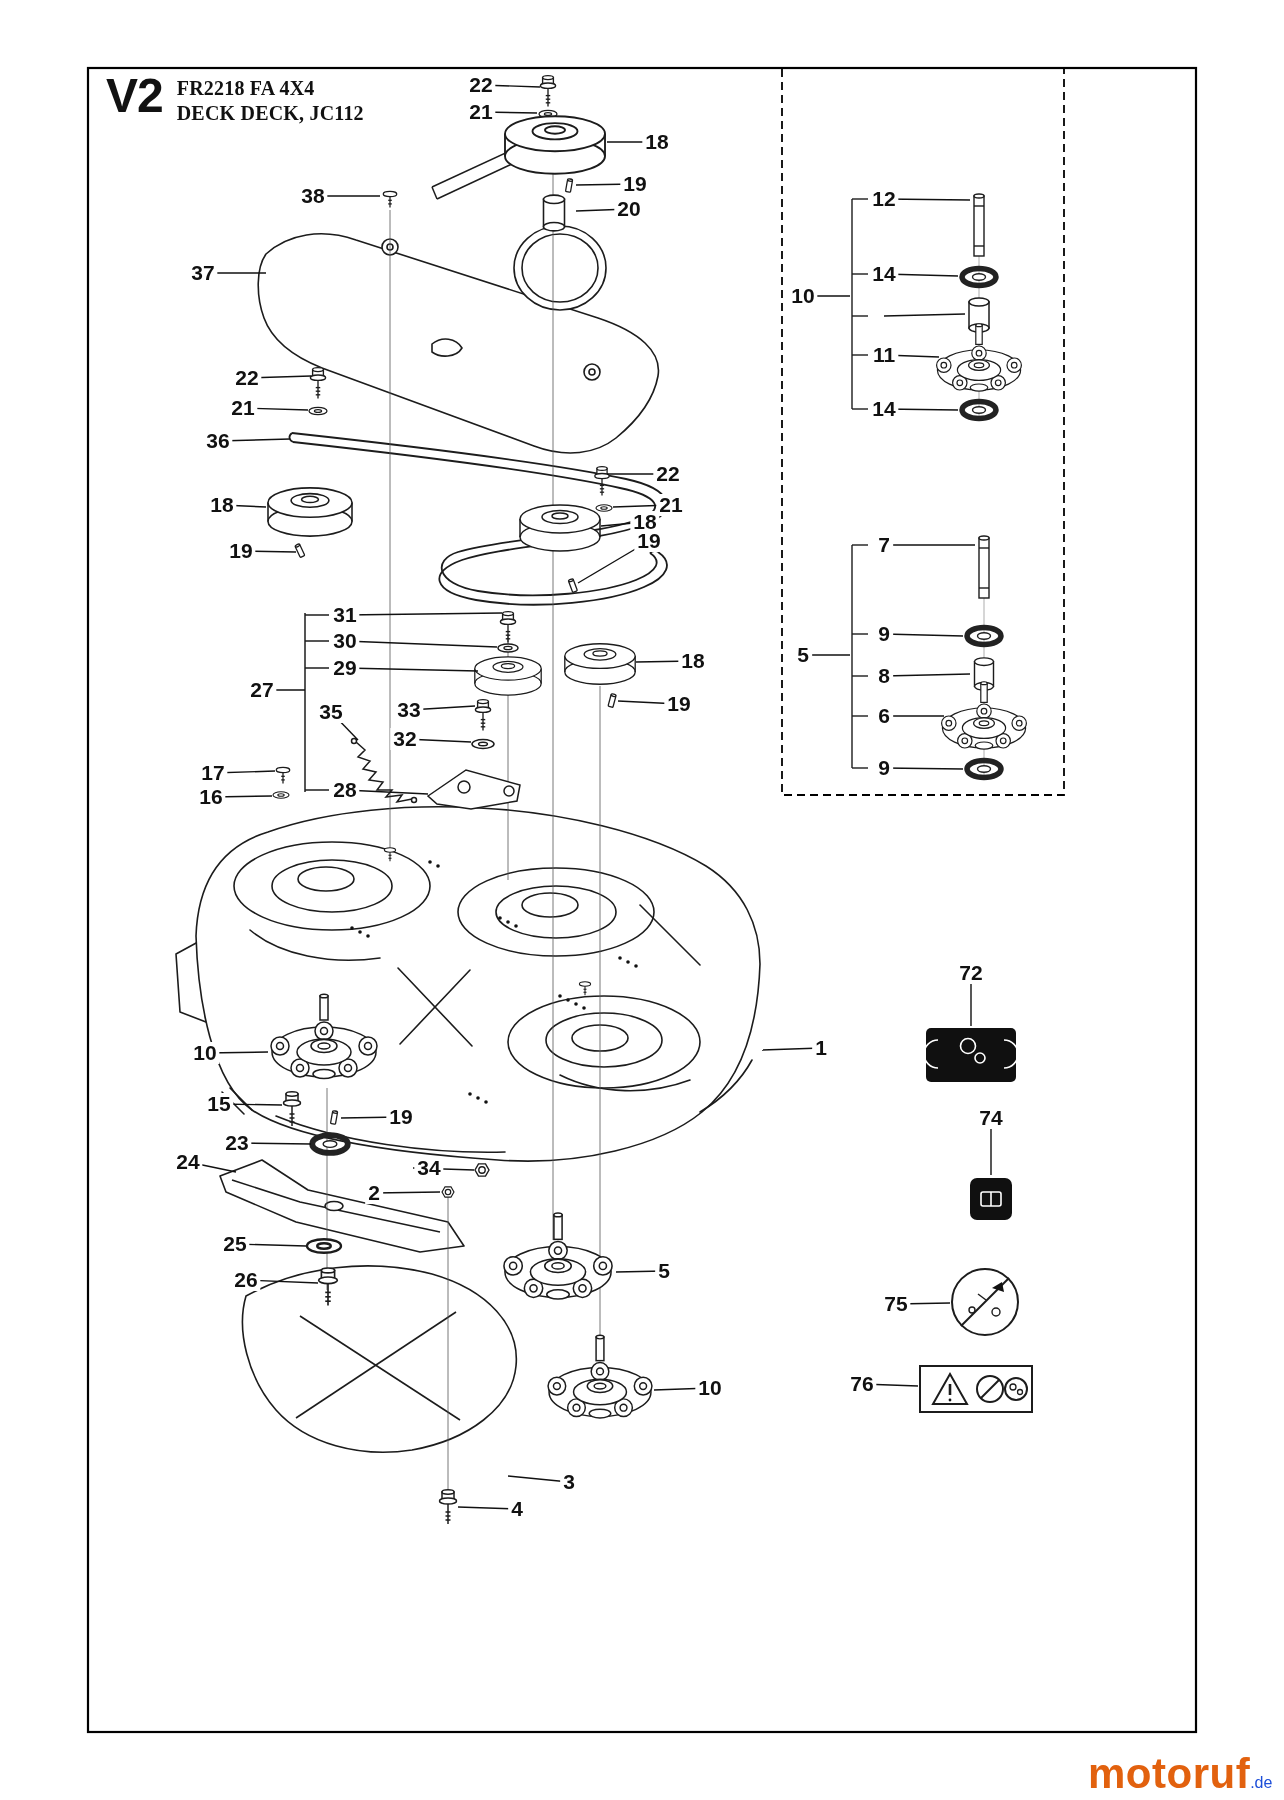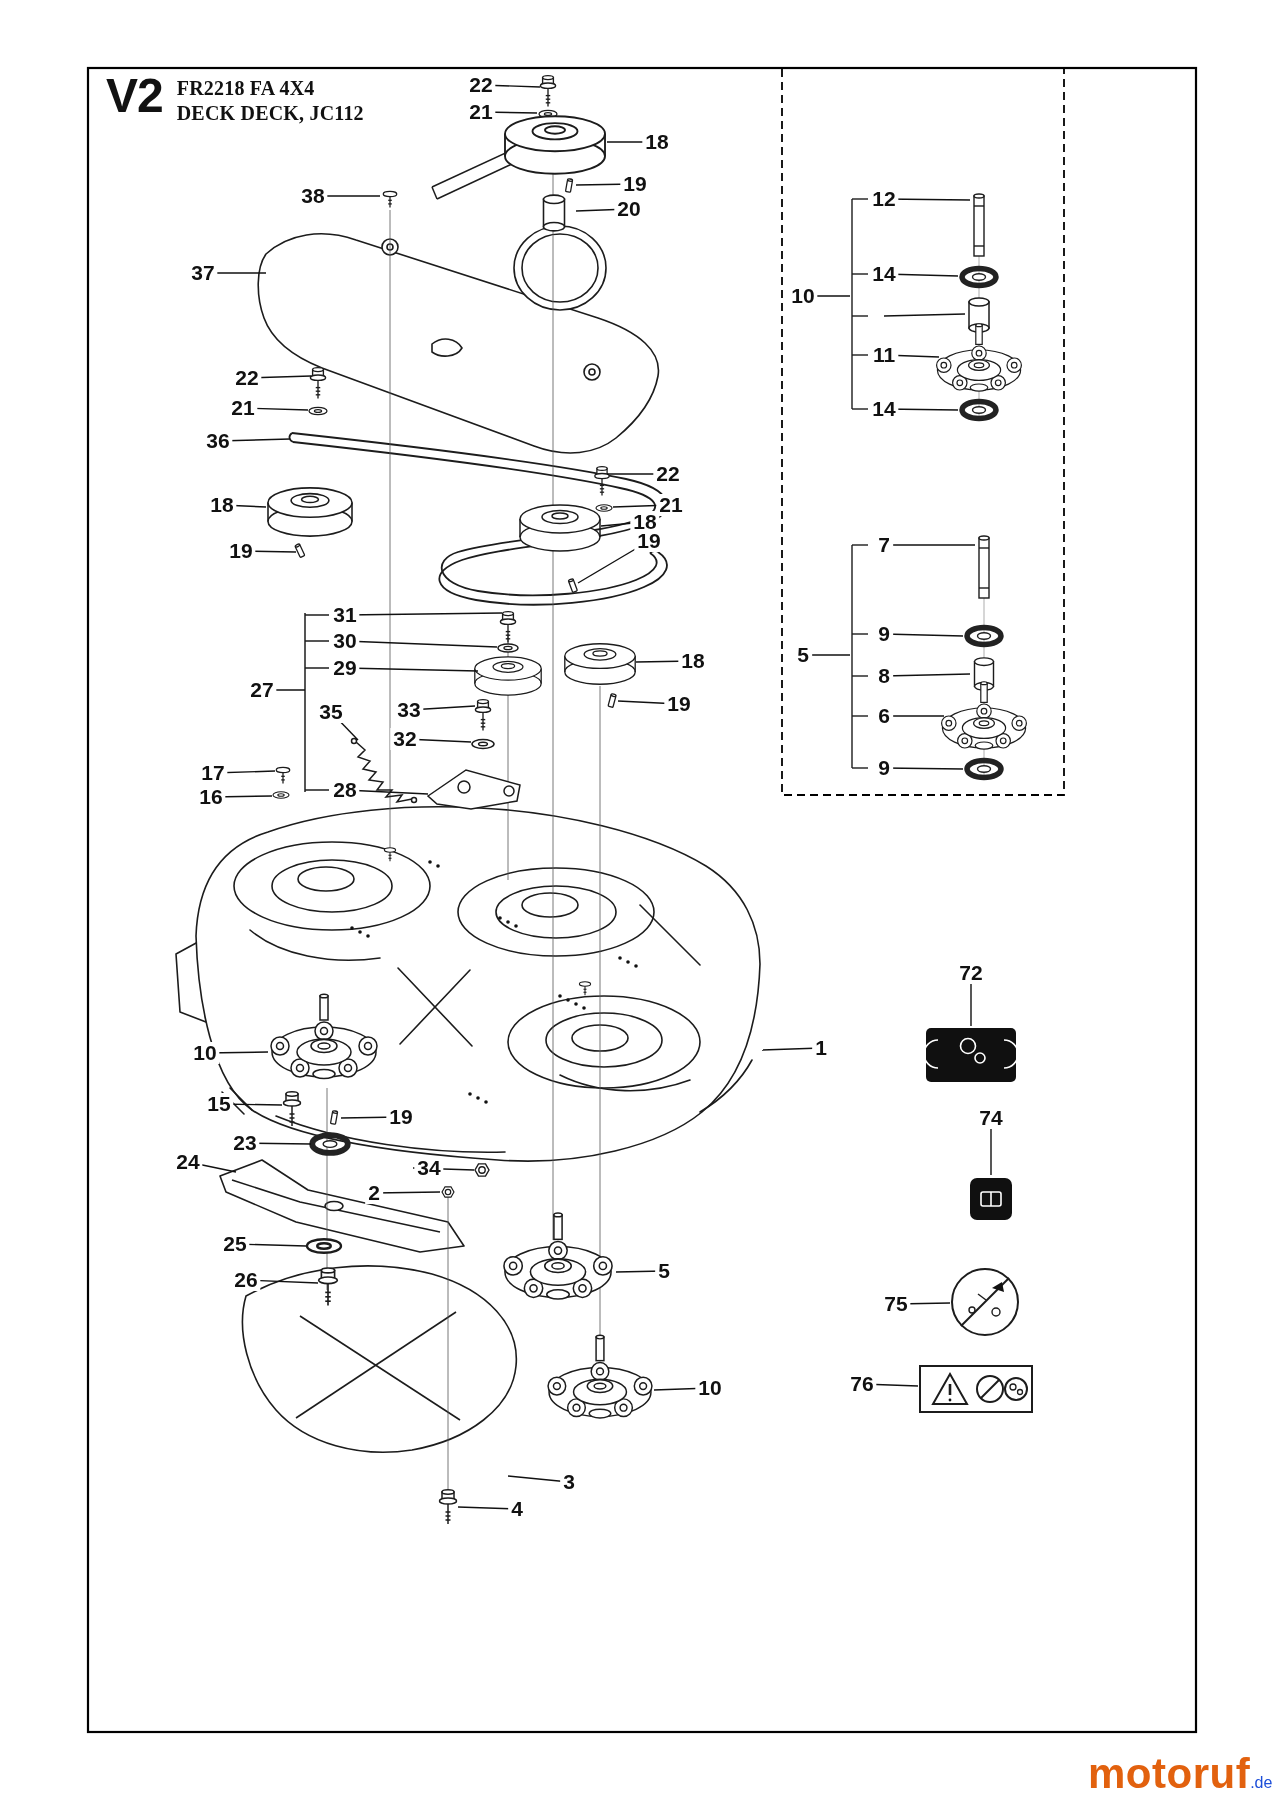--- a/index.html
+++ b/index.html
@@ -420,21 +420,21 @@
       <div class="callout" style="left: 331px; top: 712px;">35</div>
       <div class="callout" style="left: 405px; top: 739px;">32</div>
       <div class="callout" style="left: 213px; top: 773px;">17</div>
       <div class="callout" style="left: 211px; top: 797px;">16</div>
       <div class="callout" style="left: 345px; top: 790px;">28</div>
       <div class="callout" style="left: 693px; top: 661px;">18</div>
       <div class="callout" style="left: 679px; top: 704px;">19</div>
       <div class="callout" style="left: 205px; top: 1053px;">10</div>
       <div class="callout" style="left: 219px; top: 1104px;">15</div>
       <div class="callout" style="left: 401px; top: 1117px;">19</div>
-      <div class="callout" style="left: 237px; top: 1143px; margin-left: 8px;">23</div>
+      <div class="callout" style="left: 237px; top: 1143px;">23</div>
       <div class="callout" style="left: 188px; top: 1162px;">24</div>
       <div class="callout" style="left: 413px; top: 1168px; margin-left: 16px;">34</div>
       <div class="callout" style="left: 374px; top: 1193px;">2</div>
       <div class="callout" style="left: 235px; top: 1244px;">25</div>
       <div class="callout" style="left: 246px; top: 1280px;">26</div>
       <div class="callout" style="left: 821px; top: 1048px;">1</div>
       <div class="callout" style="left: 971px; top: 973px;">72</div>
       <div class="callout" style="left: 991px; top: 1118px;">74</div>
       <div class="callout" style="left: 896px; top: 1304px;">75</div>
       <div class="callout" style="left: 862px; top: 1384px;">76</div>

